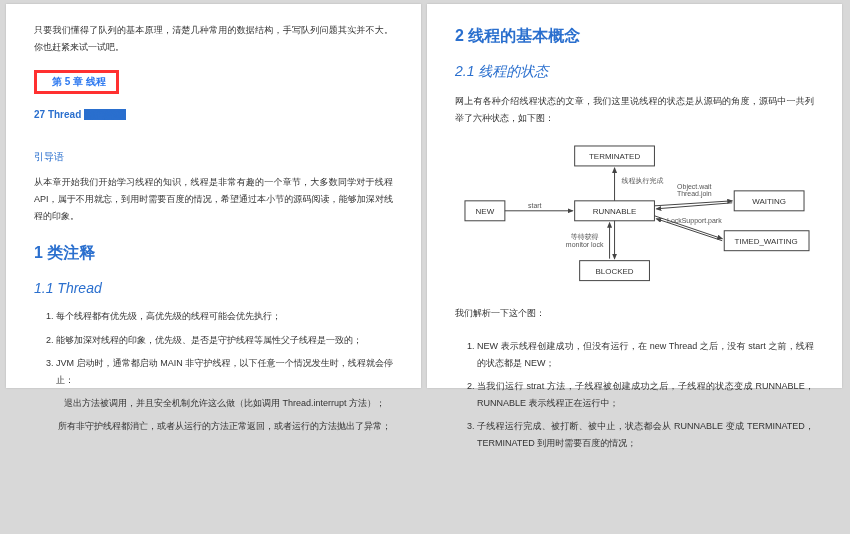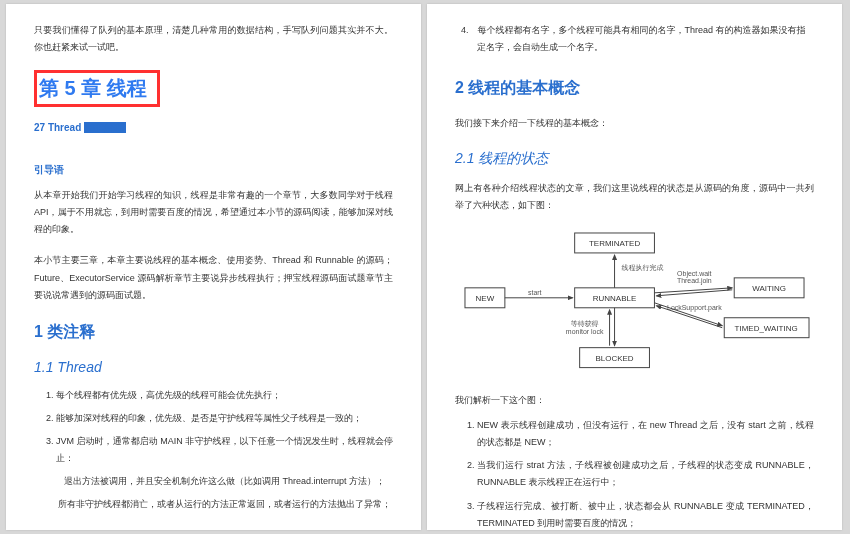--- a/index.html
+++ b/index.html
@@ -9,38 +9,38 @@
     background: #d8d8d8;
     font-family: "Microsoft YaHei", "SimSun", sans-serif;
     font-size: 9px;
     position: relative;
     overflow: hidden;
   }
   .pages { display: flex; gap: 6px; padding: 4px 6px; }
   .page {
     background: #fff;
     width: 415px;
-    height: 526px;
+    height: 384px;
     padding: 18px 28px 18px 28px;
     position: relative;
     box-shadow: 0 0 2px rgba(0,0,0,0.15);
   }
   .page.left { }
   .page.right { }
   .intro { color: #333; line-height: 1.8; margin-bottom: 18px; }
   .chapter {
     display: inline-block;
     border: 3px solid #ff3030;
     padding: 2px 10px 2px 2px;
     margin-bottom: 14px;
   }
-  .chapter-inner { color: #2f7af0; font-weight: bold; font-size: 20px; }
+  .chapter-inner { color: #2f7af0; font-weight: bold; font-size: 10px; margin-left: 13px; }
   .h27 { color: #2a6fce; font-weight: bold; font-size: 10px; margin-bottom: 14px; }
   .h27 .blk { background: #2a6fce; color: #2a6fce; padding: 0 1px; text-decoration: underline; }
-  .h-lead { color: #2a6fce; font-weight: bold; font-size: 10px; margin-bottom: 10px; margin-top: 28px; }
+  .h-lead { color: #2a6fce; font-weight: normal; font-size: 10px; margin-bottom: 10px; margin-top: 28px; }
   .body-text { color: #333; line-height: 1.9; margin-bottom: 14px; text-align: justify; }
   .h-num { color: #2a6fce; font-weight: bold; font-size: 16px; margin: 18px 0 16px 0; }
   .h-sub { color: #2a6fce; font-style: italic; font-size: 14px; margin-bottom: 12px; margin-top: 13px; }
   ol.list { list-style: decimal; padding-left: 22px; color: #333; }
   ol.list li { line-height: 1.9; margin-bottom: 6px; text-align: justify; }
   .indent { margin-left: 22px; color: #333; line-height: 1.9; margin-bottom: 6px; text-align: center; }
   .r-item4 { padding-left: 22px; text-indent: -16px; line-height: 1.9; margin-bottom: 22px; color: #333; }
   .diagram-wrap { width: 100%; margin: 6px 0 12px 0; }
   .diagram { width: 100%; }
   .diagram rect.box { fill: #fff; stroke: #444; stroke-width: 1; }
@@ -60,39 +60,36 @@
       <span class="chapter-inner">第 5 章 线程</span>
     </div>
 
     <div class="h27">
       <span>27 Thread </span><span class="blk">源码解析</span>
     </div>
 
     <div class="h-lead">引导语</div>
 
     <div class="body-text">从本章开始我们开始学习线程的知识，线程是非常有趣的一个章节，大多数同学对于线程 API，属于不用就忘，到用时需要百度的情况，希望通过本小节的源码阅读，能够加深对线程的印象。</div>
-    <div class="body-text">本小节主要三章，本章主要说线程的基本概念、使用姿势、Thread 和 Runnable 的源码；Future、ExecutorService 源码解析章节主要说异步线程执行；押宝线程源码面试题章节主要说说常遇到的源码面试题。</div>
 
     <div class="h-num">1 类注释</div>
     <div class="h-sub">1.1 Thread</div>
 
     <ol class="list">
       <li>每个线程都有优先级，高优先级的线程可能会优先执行；</li>
       <li>能够加深对线程的印象，优先级、是否是守护线程等属性父子线程是一致的；</li>
       <li>JVM 启动时，通常都启动 MAIN 非守护线程，以下任意一个情况发生时，线程就会停止：</li>
     </ol>
     <div class="indent">退出方法被调用，并且安全机制允许这么做（比如调用 Thread.interrupt 方法）；</div>
     <div class="indent">所有非守护线程都消亡，或者从运行的方法正常返回，或者运行的方法抛出了异常；</div>
   </div>
 
   <div class="page right">
-    <div class="r-item4">4.　每个线程都有名字，多个线程可能具有相同的名字，Thread 有的构造器如果没有指定名字，会自动生成一个名字。</div>
 
     <div class="h-num" style="margin-top:4px">2 线程的基本概念</div>
-    <div class="body-text" style="margin-bottom:18px">我们接下来介绍一下线程的基本概念：</div>
 
     <div class="h-sub">2.1 线程的状态</div>
     <div class="body-text">网上有各种介绍线程状态的文章，我们这里说线程的状态是从源码的角度，源码中一共列举了六种状态，如下图：</div>
 
     <div class="diagram-wrap">
       <svg class="diagram" viewBox="0 0 360 150">
         <defs>
           <marker id="arrowhead" markerWidth="6" markerHeight="5" refX="5" refY="2.5" orient="auto">
             <polygon points="0 0, 6 2.5, 0 5" fill="#444"></polygon>
           </marker>
@@ -127,21 +124,21 @@
         <text class="lbl" x="240" y="82" text-anchor="middle">LockSupport.park</text>
         <line class="arr" x1="200" y1="75" x2="268" y2="98"></line>
         <line class="arr" x1="268" y1="100" x2="202" y2="78"></line>
         <line class="arr" x1="160" y1="80" x2="160" y2="118"></line>
         <line class="arr" x1="155" y1="118" x2="155" y2="82"></line>
         <text class="lbl" x="130" y="98" text-anchor="middle">等待获得</text>
         <text class="lbl" x="130" y="106" text-anchor="middle">monitor lock</text>
       </svg>
     </div>
 
-    <div class="body-text" style="margin-bottom:8px">我们解析一下这个图：</div>
+    <div class="body-text" style="margin-bottom:16px">我们解析一下这个图：</div>
 
     <ol class="list">
       <li>NEW 表示线程创建成功，但没有运行，在 new Thread 之后，没有 start 之前，线程的状态都是 NEW；</li>
       <li>当我们运行 strat 方法，子线程被创建成功之后，子线程的状态变成 RUNNABLE，RUNNABLE 表示线程正在运行中；</li>
       <li>子线程运行完成、被打断、被中止，状态都会从 RUNNABLE 变成 TERMINATED，TERMINATED 到用时需要百度的情况；</li>
     </ol>
   </div>
 </div>
 
 </body></html>

